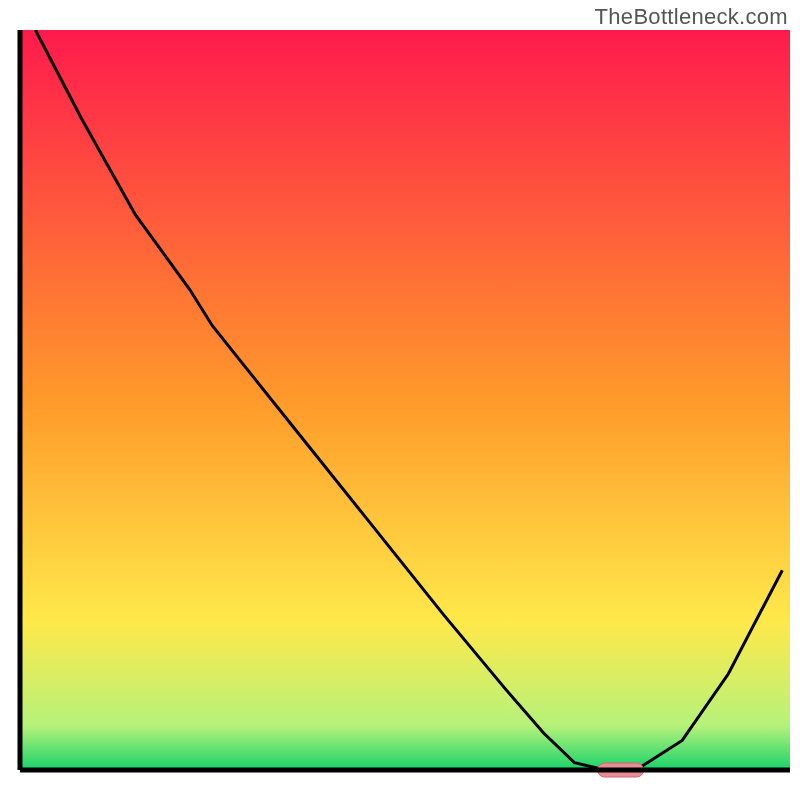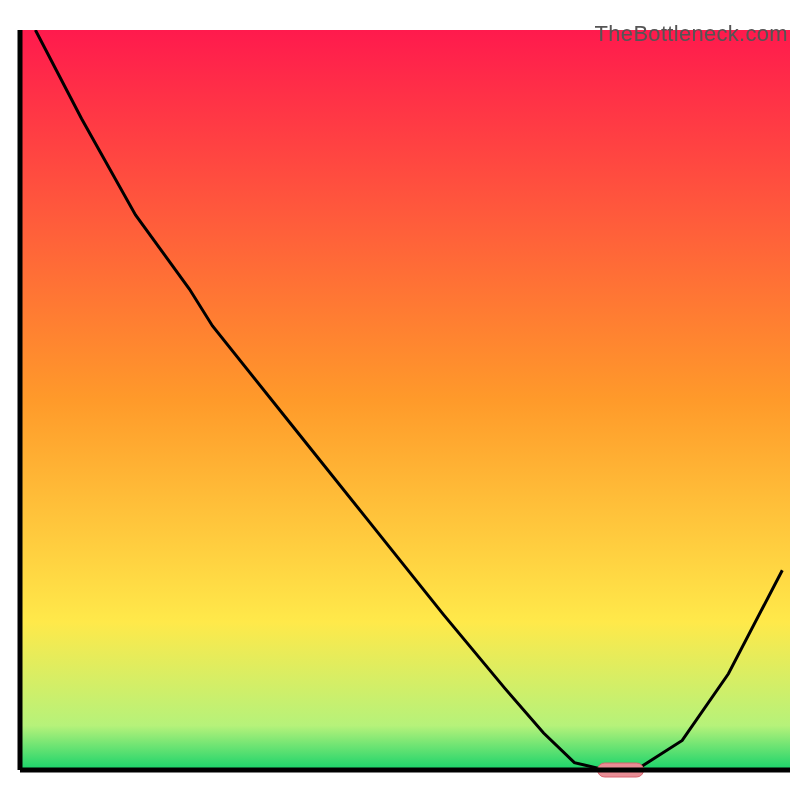--- a/index.html
+++ b/index.html
@@ -17,21 +17,20 @@
     height: 800px;
   }
   .watermark {
     position: absolute;
     top: 4px;
     right: 12px;
     color: #555;
     font-size: 22px;
     font-weight: 500;
     letter-spacing: 0.3px;
-    margin-top: 17px;
   }
   svg {
     display: block;
   }
 </style>
 </head>
 <body>
 
 <div class="outer">
   <div class="watermark">TheBottleneck.com</div>

